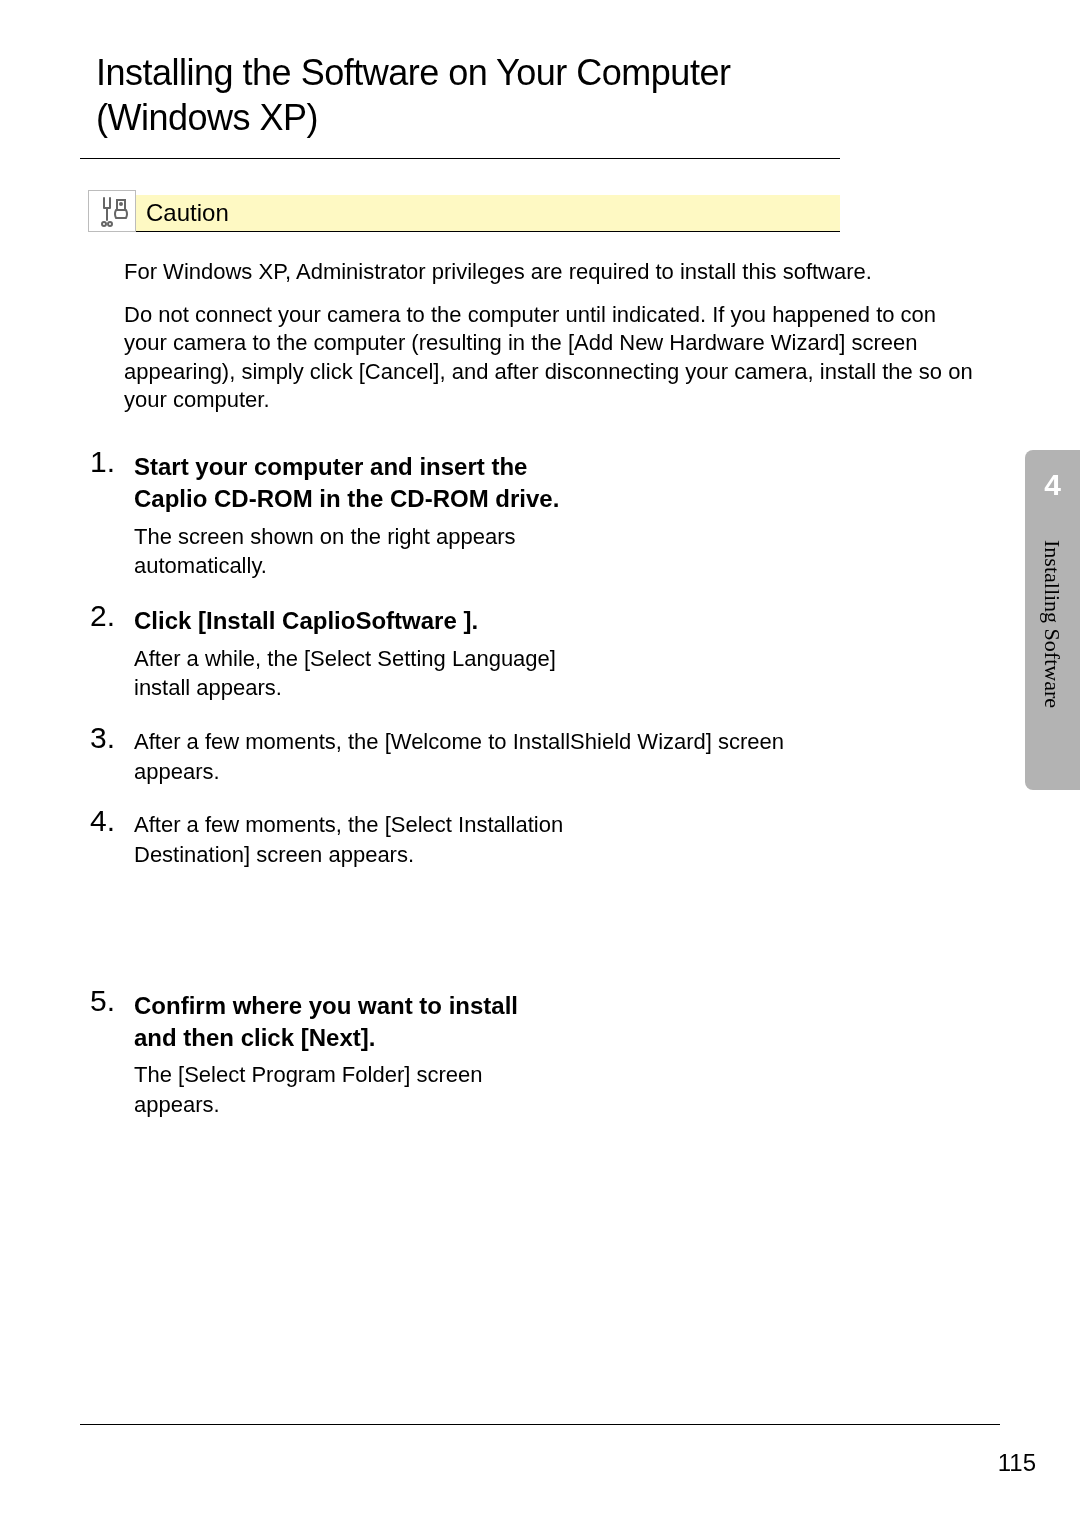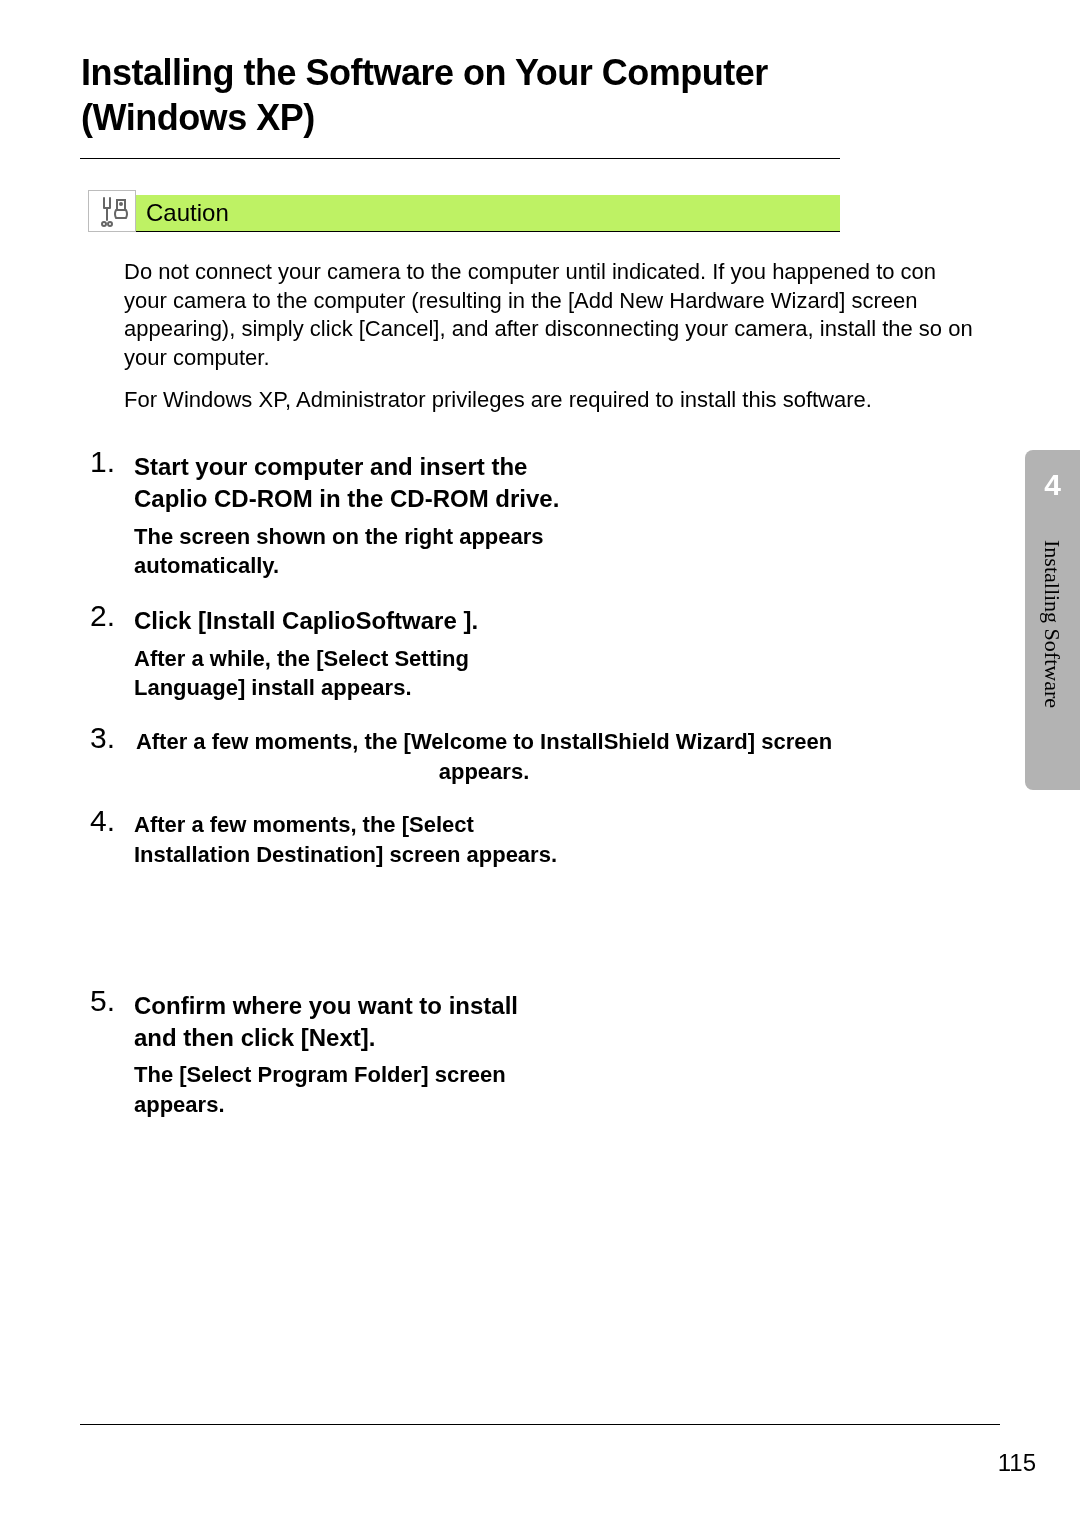--- a/index.html
+++ b/index.html
@@ -11,37 +11,37 @@
     height: 1523px;
     position: relative;
     overflow: hidden;
   }
   .page {
     padding: 50px 0 0 80px;
     width: 760px;
   }
   h1.title {
     font-size: 36px;
-    font-weight: 700;
-    margin: 0 0 18px 1px;
+    font-weight: 400;
+    margin: 0 0 18px 16px;
     line-height: 1.25;
     letter-spacing: -0.5px;
   }
   hr.title-rule {
     border: none;
     border-top: 1px solid #000;
     margin: 0 0 36px 0;
   }
   .caution-block {
     margin-left: 10px;
   }
   .caution-header {
     display: flex;
     align-items: flex-end;
-    background: #bef264;
+    background: #fef9c3;
     height: 36px;
     border-bottom: 1px solid #000;
     padding-left: 0;
   }
   .caution-icon {
     width: 48px;
     height: 42px;
     background: #fff;
     margin-right: 4px;
     margin-left: -2px;
@@ -94,23 +94,22 @@
     font-weight: bold;
     line-height: 1.35;
     margin-bottom: 6px;
     max-width: 430px;
   }
   .step-head.wide { max-width: 700px; }
   .step-body {
     font-size: 22px;
     line-height: 1.35;
     max-width: 430px;
-    font-weight: bold;
-  }
-  .step-body.wide { max-width: 700px; text-align: center; }
+  }
+  .step-body.wide { max-width: 700px; }
   .step-gap { height: 96px; }
   .side-tab {
     position: absolute;
     right: 0;
     top: 450px;
     width: 55px;
     height: 340px;
     background: #b3b3b3;
     border-top-left-radius: 8px;
     border-bottom-left-radius: 8px;
@@ -167,22 +166,22 @@
             <circle cx="15" cy="30" r="2"></circle>
             <path d="M22 6 h8 v10 h-8 z"></path>
             <circle cx="26" cy="10" r="1" fill="#666"></circle>
             <path d="M21 16 h10 M21 16 q-2 4 0 8 M31 16 q2 4 0 8 M21 24 h10"></path>
           </g>
         </svg>
       </span>
       <span class="caution-label">Caution</span>
     </div>
     <div class="caution-body">
+      <p>For Windows XP, Administrator privileges are required to install this software.</p>
       <p>Do not connect your camera to the computer until indicated. If you happened to con your camera to the computer (resulting in the [Add New Hardware Wizard] screen appearing), simply click [Cancel], and after disconnecting your camera, install the so on your computer.</p>
-      <p>For Windows XP, Administrator privileges are required to install this software.</p>
     </div>
   </div>
 
   <ol class="steps">
     <li>
       <div class="step-head">Start your computer and insert the Caplio  CD-ROM in the CD-ROM drive.</div>
       <div class="step-body">The screen shown on the right appears automatically.</div>
     </li>
     <li>
       <div class="step-head">Click [Install CaplioSoftware ].</div>

